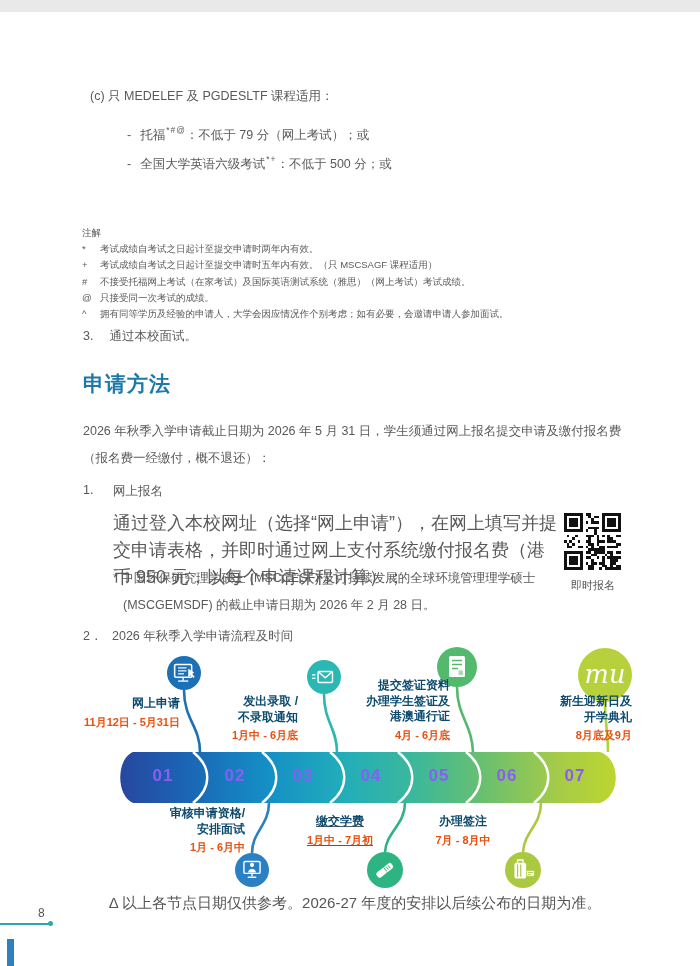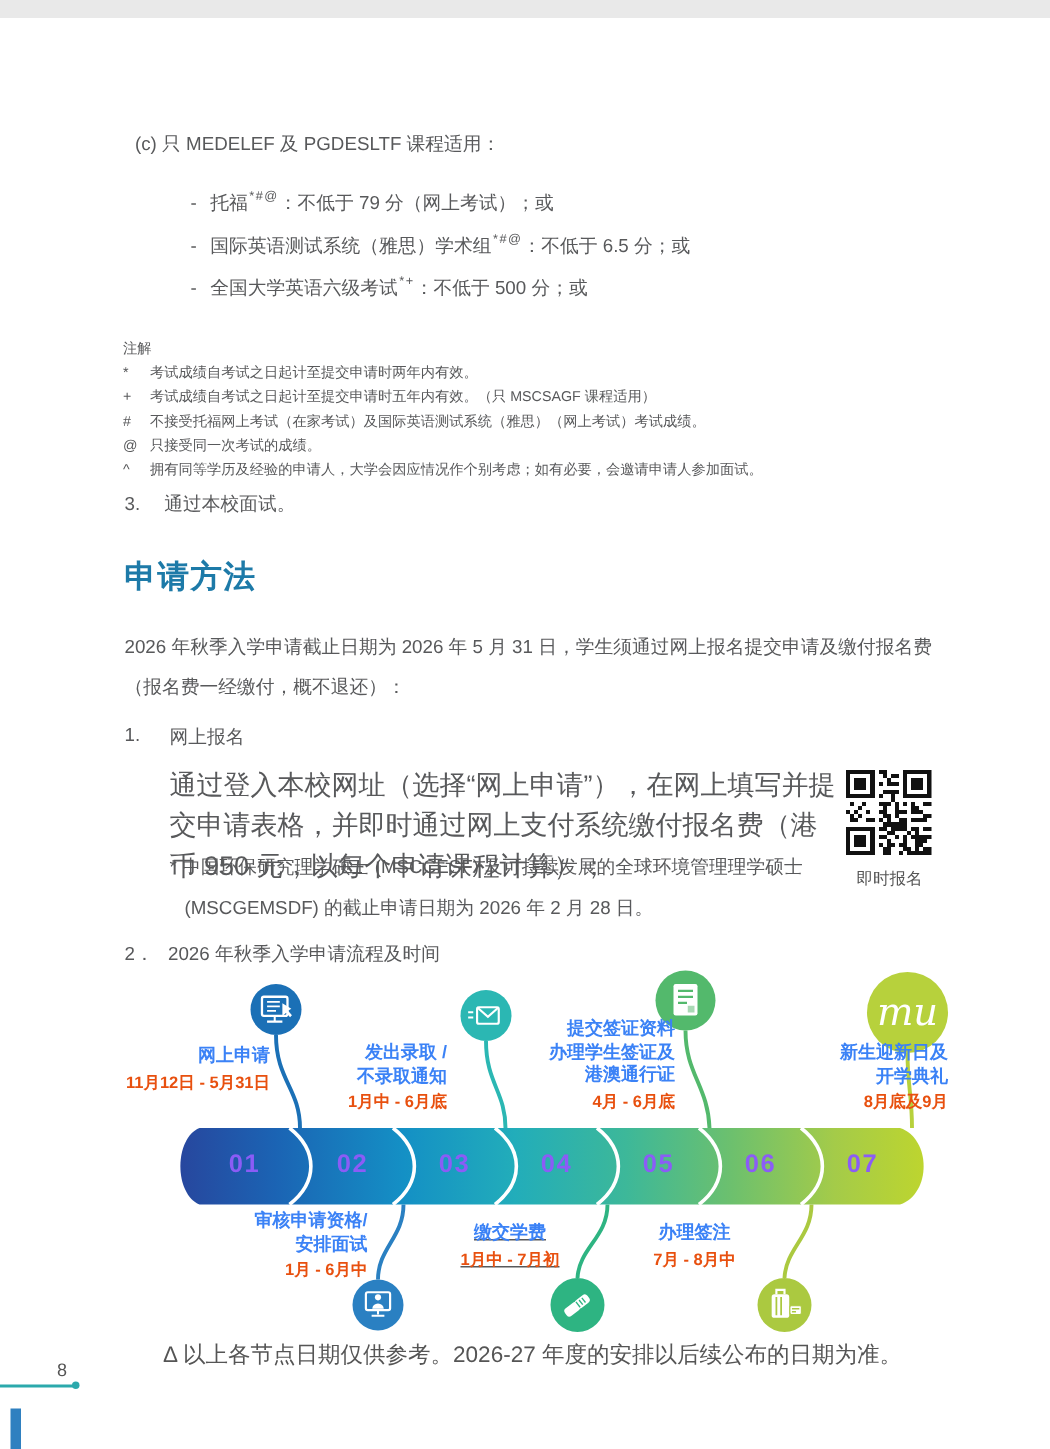--- a/index.html
+++ b/index.html
@@ -28,42 +28,39 @@
   .qr-caption{left:552px;top:566px;width:82px;text-align:center;font-size:11px;color:#555;}
   
   .timeline{left:0;top:628px;width:700px;height:300px;}
   .tl-svg{position:absolute;left:0;top:0;}
   .step-num{position:absolute;top:126px;width:40px;text-align:center;color:#8b5cf6;
             font-weight:bold;font-size:17px;letter-spacing:1px;}
   .ev-icon{position:absolute;border-radius:50%;display:flex;align-items:center;justify-content:center;}
   .ev-icon svg{width:100%;height:100%;}
   .ev-label{position:absolute;text-align:right;}
   .ev-label.center{text-align:center;}
-  .ev-label .l{font-size:12px;font-weight:bold;color:#3b82f6;line-height:15.5px;}
+  .ev-label .l{font-size:12px;font-weight:bold;color:#0c4a6e;line-height:15.5px;}
   .ev-label .d{font-size:11px;font-weight:bold;color:#e8500f;line-height:15px;margin-top:3px;}
   .tl-footnote{position:absolute;left:50px;top:254px;width:610px;text-align:center;font-size:15px;color:#555;}
   
   .page-num{left:38px;top:894px;font-size:12px;color:#555;}
   .footer-rule{left:0;top:911px;width:50px;height:1.5px;background:#2ba9ac;}
   .footer-dot{left:48px;top:909px;width:5px;height:5px;border-radius:50%;background:#2ba9ac;}
   .edge-bar{left:7px;top:927px;width:7px;height:39px;background:#2f80c0;}
 </style>
 </head>
 <body>
 
 <div class="page">
 
   <div class="abs clause-intro">(c) 只 MEDELEF 及 PGDESLTF 课程适用：</div>
 
   <div class="abs bullets">
     <div class="bullet-row">
       <span class="dash">-</span><span>托福</span><span class="sup">*#@</span><span>：不低于 79 分（网上考试）；或</span>
-    </div>
-    <div class="bullet-row">
-      <span class="dash">-</span><span>国际英语测试系统（雅思）学术组</span><span class="sup">*#@</span><span>：不低于 6.5 分；或</span>
     </div>
     <div class="bullet-row">
       <span class="dash">-</span><span>全国大学英语六级考试</span><span class="sup">*+</span><span>：不低于 500 分；或</span>
     </div>
   </div>
 
   <div class="abs notes">
     <div class="note-row">
         <span>注解</span>
       </div>

